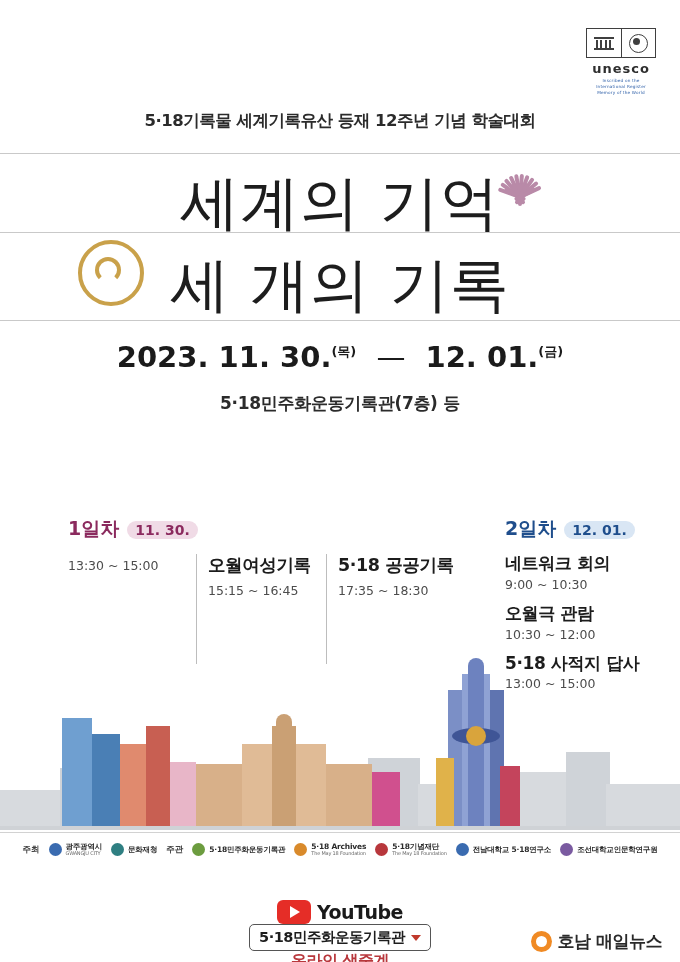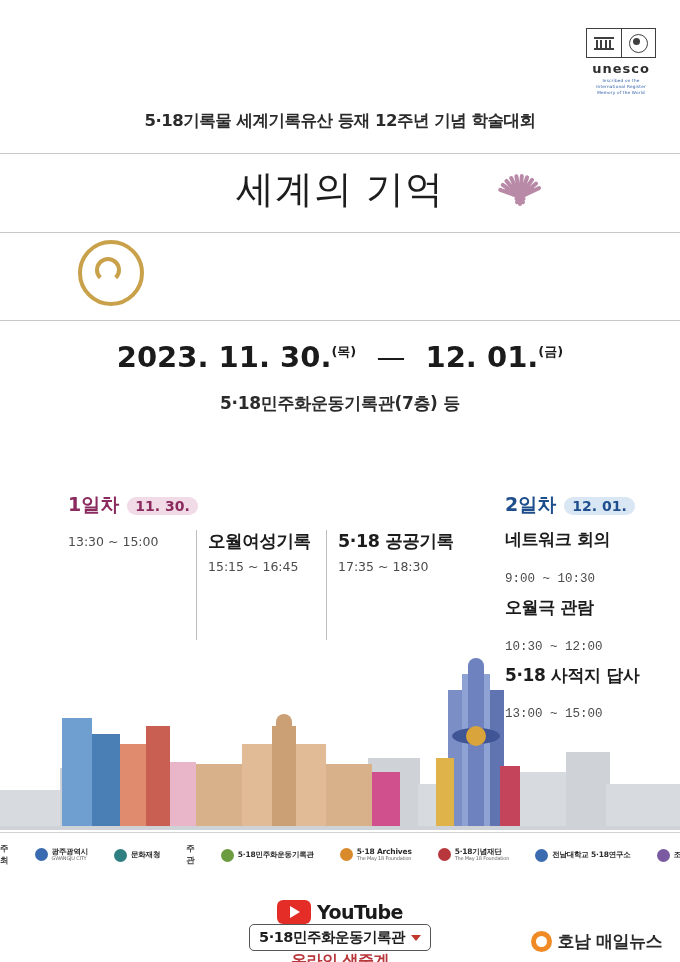--- a/index.html
+++ b/index.html
@@ -122,21 +122,21 @@
   }
   .rule.r1 { top: 153px; }
   .rule.r2 { top: 232px; }
   .rule.r3 { top: 320px; }
 
   .title-line {
     position: absolute;
     width: 680px;
     text-align: center;
     font-family: "DejaVu Serif", "Liberation Serif", serif;
-    font-size: 38px;
+    font-size: 59px;
     color: #1d1d1d;
     letter-spacing: 1px;
     font-weight: 400;
   }
   .title-line.l1 { top: 164px; }
   .title-line.l2 { top: 246px; }
 
   .burst {
     position: absolute;
     top: 168px;
@@ -205,21 +205,21 @@
     text-align: center;
     font-size: 17px;
     color: #2b2b2b;
     letter-spacing: -0.3px;
     font-weight: 600;
   }
 
   
   .schedule {
     position: absolute;
-    top: 492px;
+    top: 516px;
     left: 0;
     width: 544px;
     height: 170px;
   }
   .day-head {
     display: flex;
     align-items: baseline;
     gap: 8px;
   }
   .day-title {
@@ -265,21 +265,21 @@
 
   .col-a { left: 68px; width: 130px; }
   .col-b { left: 208px; width: 122px; }
   .col-c { left: 338px; width: 120px; }
   .col-d { left: 505px; width: 150px; }
   .div-1 { left: 196px; top: 38px; height: 110px; }
   .div-2 { left: 326px; top: 38px; height: 110px; }
 
   .col-d .sess { margin-top: 11px; }
   .col-d .sess-name { font-size: 17px; }
-  .col-d .sess-time { margin-top: 21px; font-family: Liberation Mono, monospace; }
+  .col-d .sess-time { margin-top: 2px; }
 
   
   .city {
     position: absolute;
     left: 0;
     top: 640px;
     width: 680px;
     height: 190px;
   }
   .city .b {
@@ -304,22 +304,22 @@
     height: 1px;
     background: #d2d2d2;
   }
   .sponsors {
     position: absolute;
     top: 843px;
     left: 0;
     width: 680px;
     display: flex;
     align-items: center;
-    justify-content: space-between;
-    gap: 26px;
+    justify-content: center;
+    gap: 9px;
     font-size: 8px;
     color: #3c3c3c;
   }
   .sp-label {
     font-size: 8.5px;
     color: #444;
     font-weight: 600;
   }
   .sp {
     display: flex;
@@ -487,20 +487,21 @@
     <span style="transform:rotate(50deg)"></span>
     <span style="transform:rotate(65deg)"></span>
     <span style="transform:rotate(-62deg) translateY(6px)"></span>
     <span style="transform:rotate(-30deg) translateY(8px)"></span>
     <span style="transform:rotate(0deg) translateY(9px)"></span>
     <span style="transform:rotate(30deg) translateY(8px)"></span>
     <span style="transform:rotate(62deg) translateY(6px)"></span>
   </div>
   <div class="rule r2"></div>
   <div class="spiral"></div>
+  <div class="title-line l2">세 개의 기록</div>
   <div class="rule r3"></div>
 
   <div class="date-row">
     <span>2023. 11. 30.</span><span class="sup">(목)</span>
     <span class="dash">—</span>
     <span>12. 01.</span><span class="sup">(금)</span>
   </div>
   <div class="venue">5·18민주화운동기록관(7층) 등</div>
 
   <div class="schedule">

